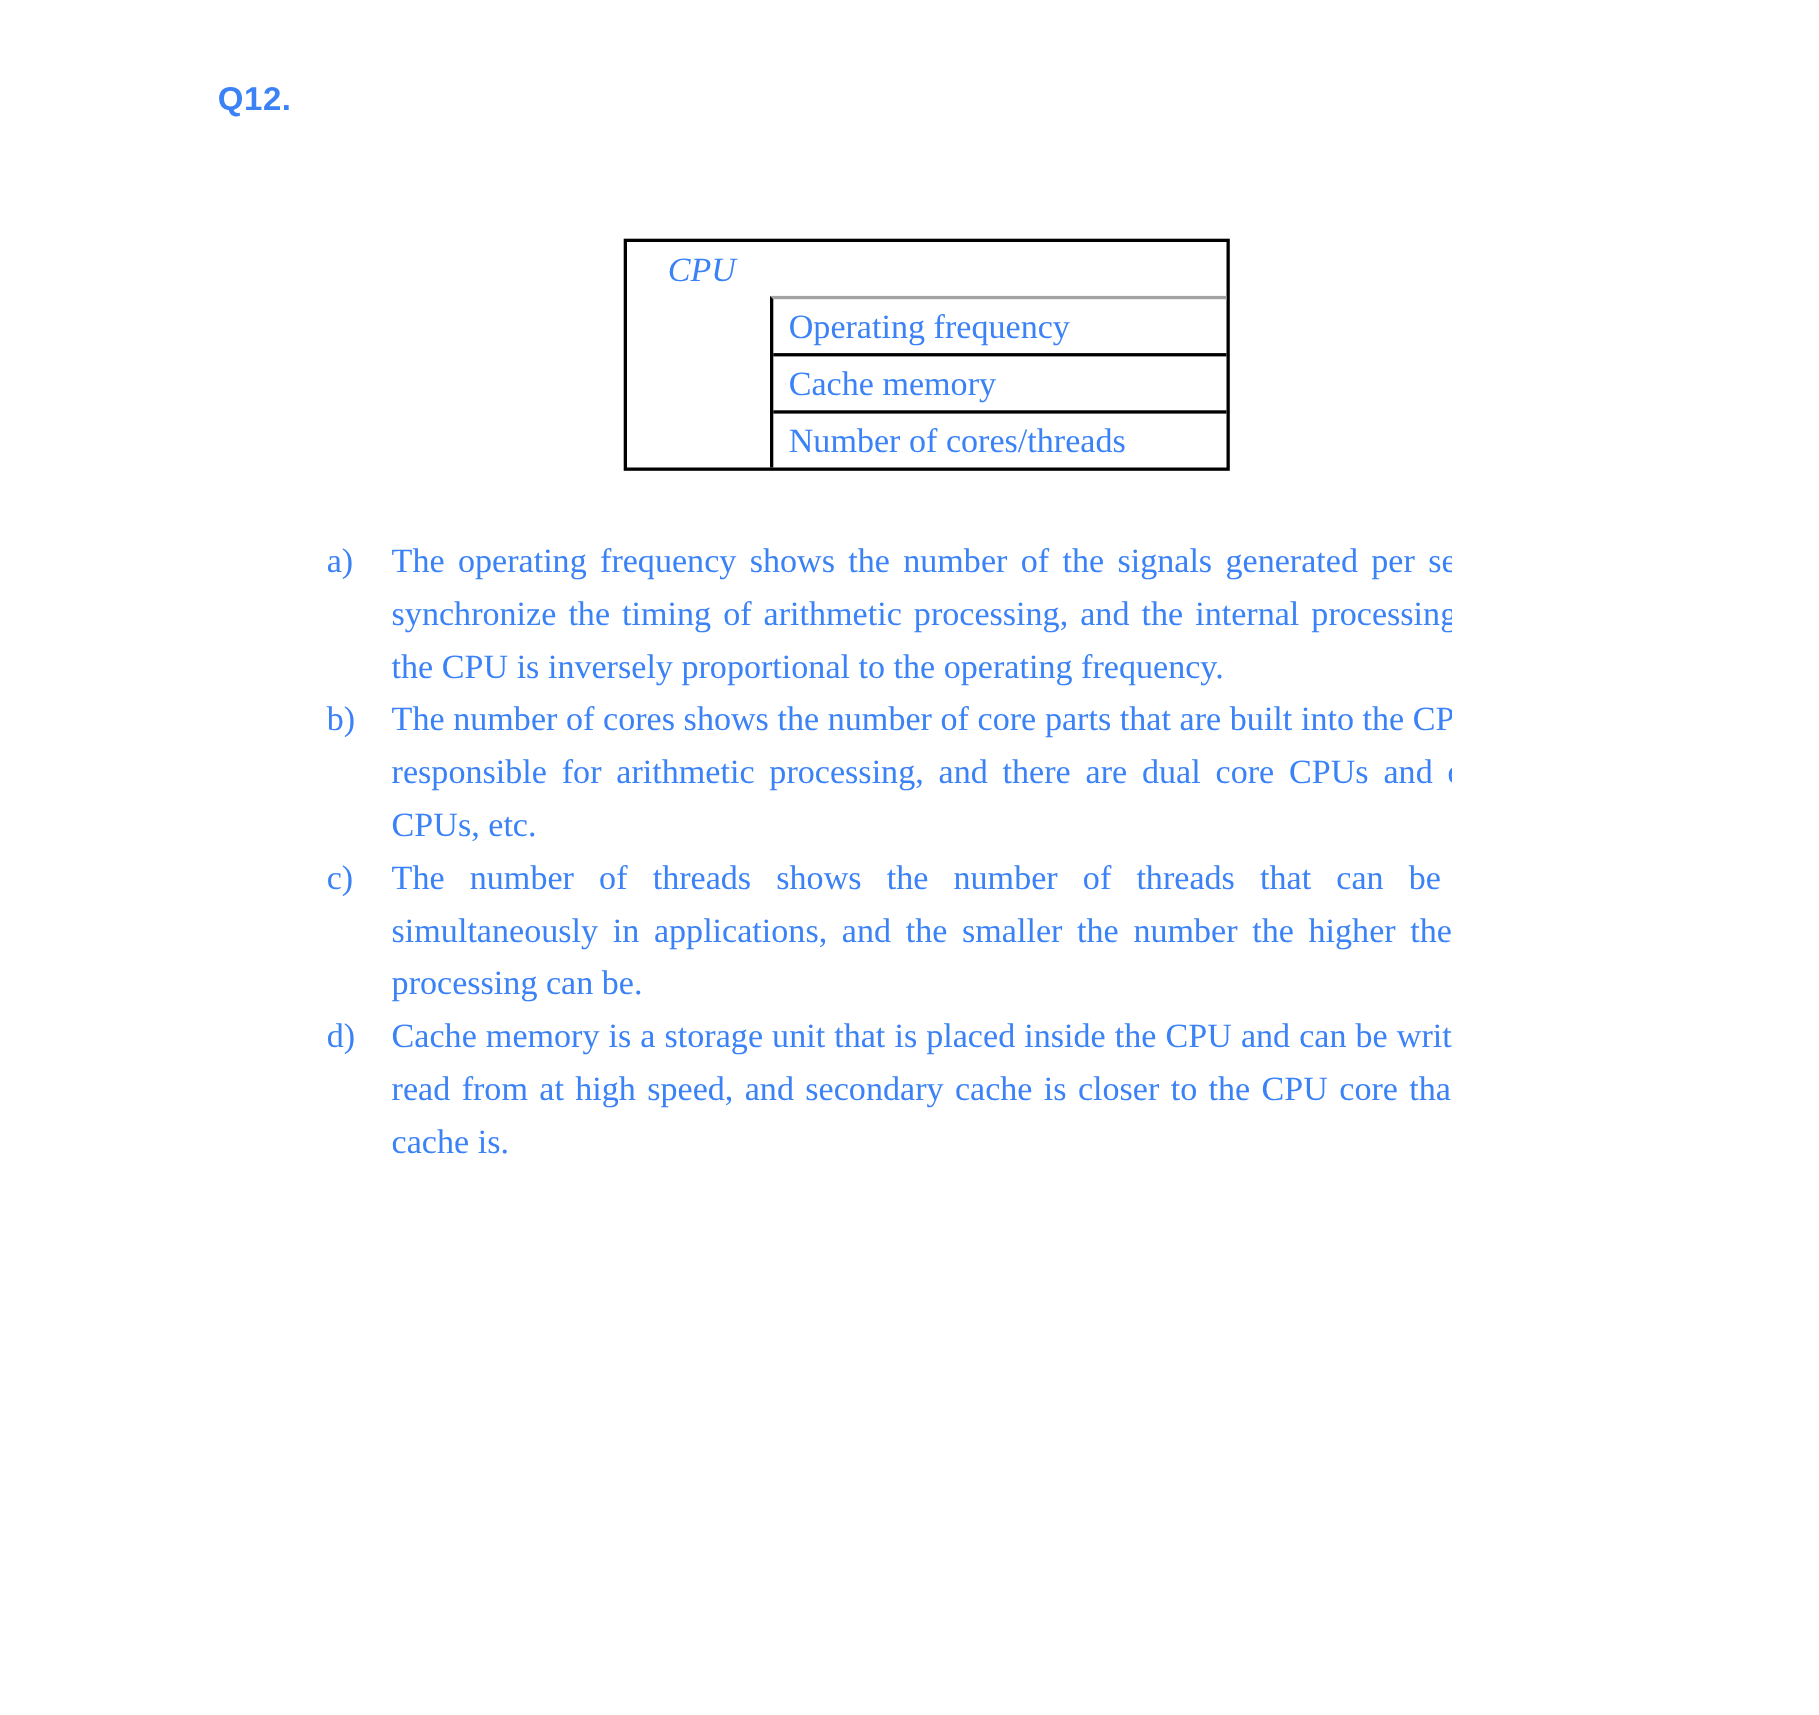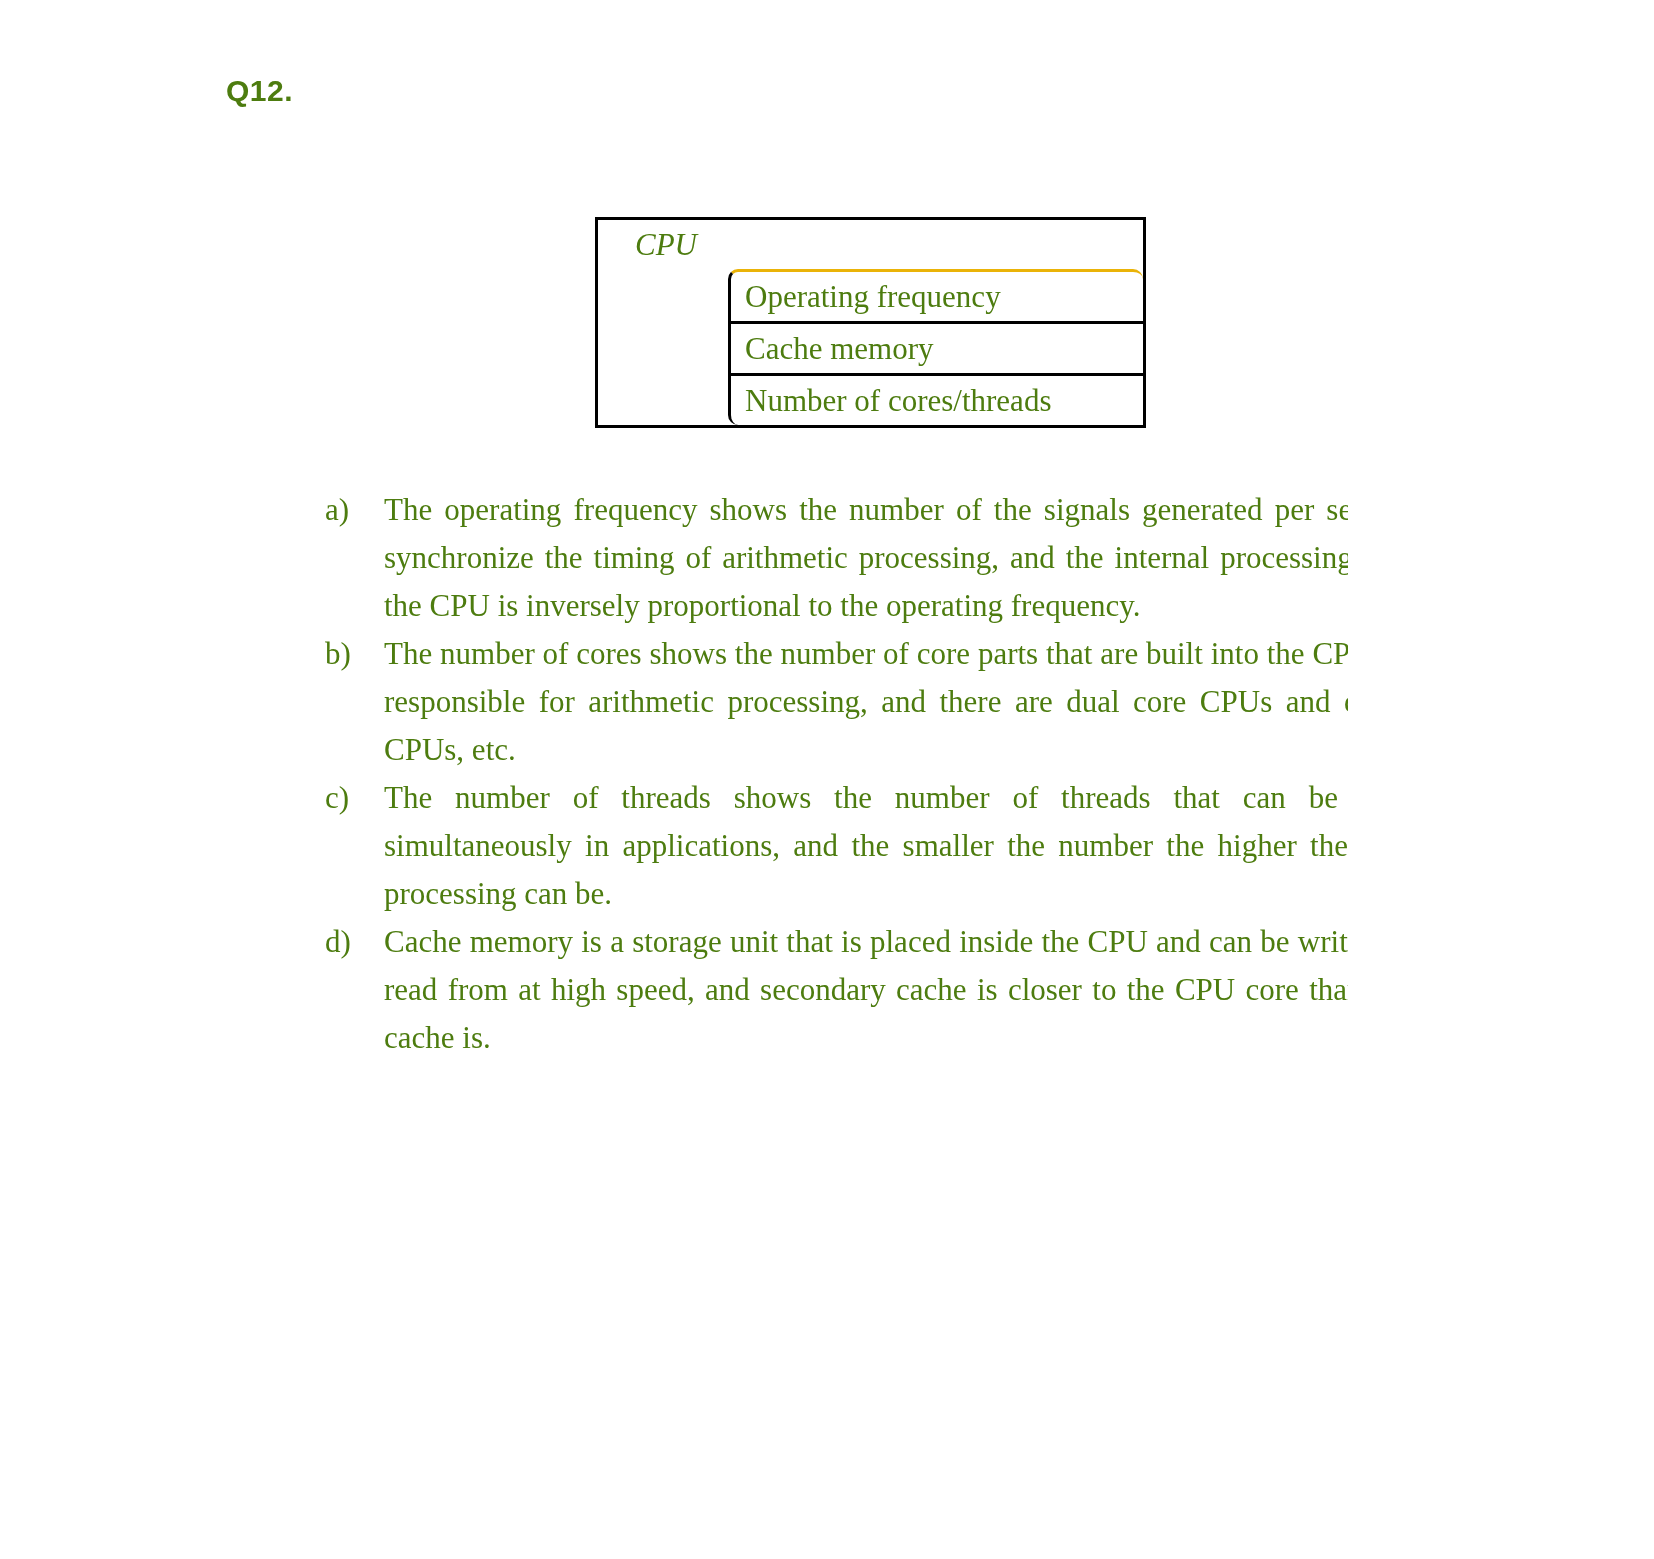--- a/index.html
+++ b/index.html
@@ -5,25 +5,24 @@
   html, body {
     margin: 0;
     padding: 0;
     background: #ffffff;
   }
   .page {
     position: relative;
     width: 1320px;
     height: 1559px;
     background: #ffffff;
-    color: #4d7c0f;
+    color: #3b82f6;
     font-family: "Liberation Serif", serif;
     font-size: 31px;
     overflow: hidden;
-    margin-left: 28px;
   }
 
   
   .question {
     position: absolute;
     left: 198px;
     top: 66px;
     width: 1245px;
     padding-left: 99px;
     box-sizing: border-box;
@@ -52,23 +51,22 @@
     background: #ffffff;
   }
   .cpu-header {
     height: 49px;
     line-height: 49px;
     padding-left: 37px;
     font-style: italic;
   }
   .cpu-inner {
     margin-left: 130px;
-    border-top: 3px solid #eab308;
+    border-top: 3px solid #a3a3a3;
     border-left: 3px solid #000000;
-    border-radius: 10px;
   }
   .cpu-row {
     height: 49px;
     line-height: 49px;
     padding-left: 14px;
     border-bottom: 3px solid #000000;
     white-space: nowrap;
     overflow: hidden;
   }
   .cpu-row:last-child {

